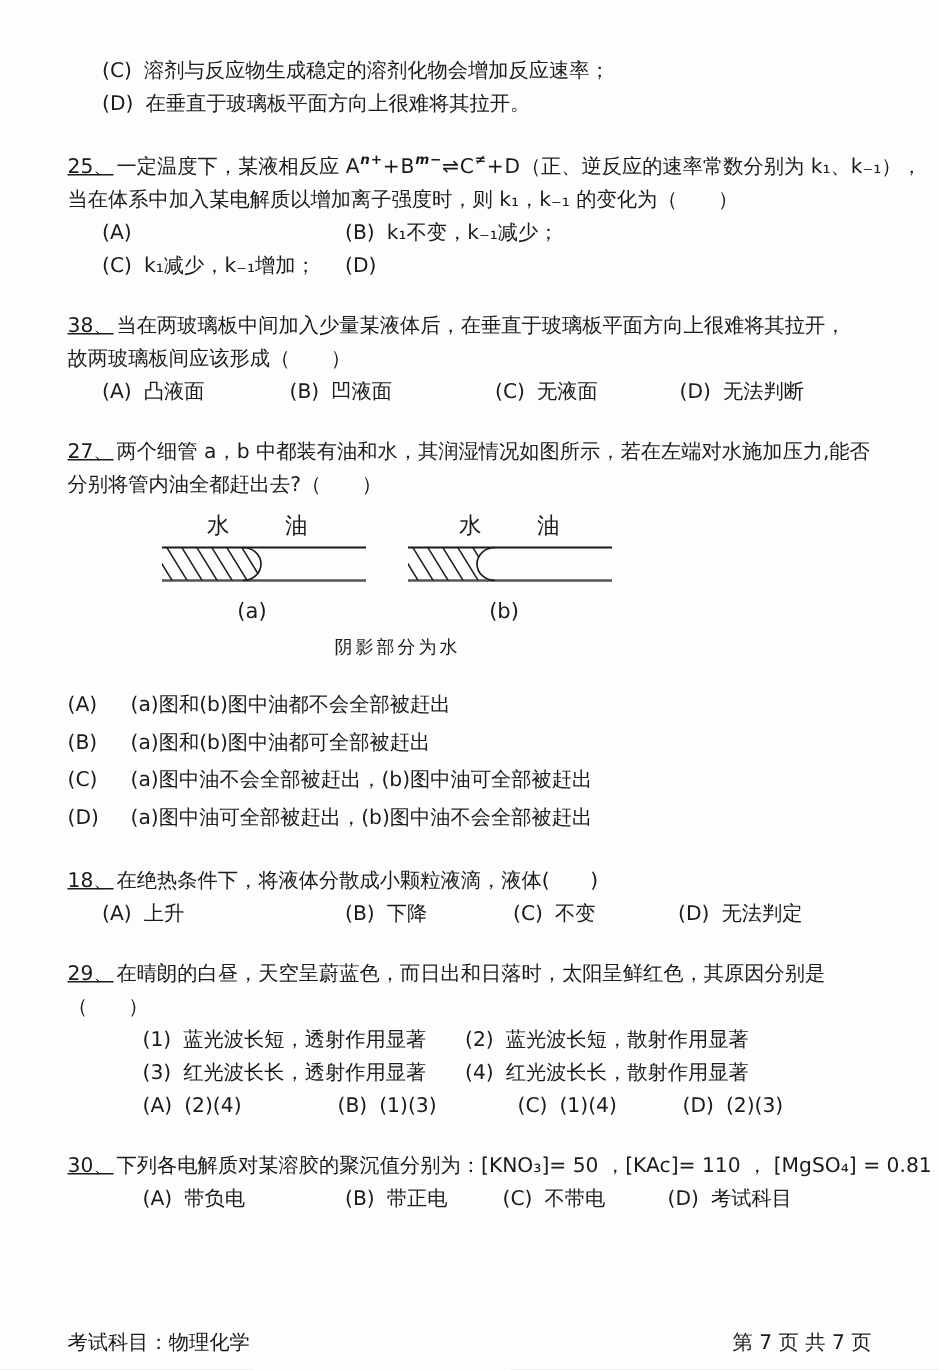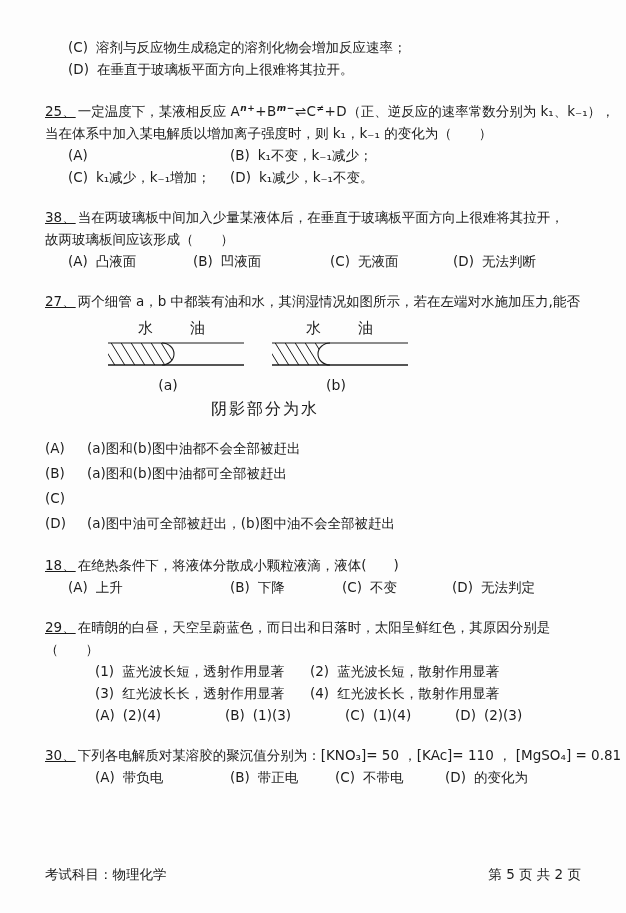--- a/index.html
+++ b/index.html
@@ -22,26 +22,26 @@
   .w105{width:105px}.w110{width:110px}.w112{width:112px}.w120{width:120px}
   .w123{width:123px}.w125{width:125px}.w130{width:130px}.w135{width:135px}
   .w137{width:137px}.w162{width:162px}.w215{width:215px}
   sup { font-size:9px; font-style:italic; font-weight:bold; line-height:0; }
   .formula { letter-spacing:0.5px; }
   .q27opts { margin-top:16px; }
   .q27opts .optline { display:flex; line-height:25px; }
   .q27opts .optline .lab { width:42px; margin-right:0; }
   .figures { margin-top:4px; padding-left:55px; width:330px; }
   .figrow { display:flex; gap:12px; }
-  .fignote { text-align:center; font-size:16px; margin-top:2px; letter-spacing:2px; }
+  .fignote { text-align:center; font-size:12px; margin-top:2px; letter-spacing:2px; }
   svg text { font-family:"DejaVu Sans","Liberation Sans",sans-serif; fill:#1b1b1b; }
   .svglab { font-size:15px; }
   .svgcap { font-size:14px; }
   .footer {
-    position:absolute; left:45px; right:45px; bottom:28px;
+    position:absolute; left:45px; right:45px; bottom:7px;
     display:flex; justify-content:space-between; font-size:13.5px;
   }
 </style>
 </head>
 <body>
 
 <div class="page">
 
   <div>
     <div class="line indent1 optrow">
@@ -68,21 +68,20 @@
           <span>k₁不变，k₋₁减少；</span>
         </span>
     </div>
     <div class="line indent1 optrow">
       <span class="opt w162">
           <span class="lab">(C)</span>
           <span>k₁减少，k₋₁增加；</span>
         </span>
       <span class="opt">
           <span class="lab">(D)</span>
-          <span>k₁减少，k₋₁不变。</span>
         </span>
     </div>
   </div>
 
   <div class="question">
     <div class="line">
       <span class="qnum">38、</span><span>当在两玻璃板中间加入少量某液体后，在垂直于玻璃板平面方向上很难将其拉开，</span>
     </div>
     <div class="line">故两玻璃板间应该形成（　　）</div>
     <div class="line indent1 optrow">
@@ -102,20 +101,21 @@
           <span class="lab">(D)</span>
           <span>无法判断</span>
         </span>
     </div>
   </div>
 
   <div class="question">
     <div class="line">
       <span class="qnum">27、</span><span>两个细管 a，b 中都装有油和水，其润湿情况如图所示，若在左端对水施加压力,能否</span>
     </div>
+    <div class="line">分别将管内油全都赶出去?（　　）</div>
 
     <div class="figures">
       <div class="figrow">
 
         <svg width="152" height="80" viewBox="0 0 152 80">
           <defs>
             <clipPath id="clipA">
                 <path d="M8,27 H62 A12,11 0 0 1 62,49 H8 Z"></path>
               </clipPath>
           </defs>
@@ -166,20 +166,21 @@
       <div class="optline">
           <span class="lab">(A)</span>
           <span>(a)图和(b)图中油都不会全部被赶出</span>
         </div>
       <div class="optline">
           <span class="lab">(B)</span>
           <span>(a)图和(b)图中油都可全部被赶出</span>
         </div>
       <div class="optline">
           <span class="lab">(C)</span>
+          <span>(a)图中油不会全部被赶出，(b)图中油可全部被赶出</span>
         </div>
       <div class="optline">
           <span class="lab">(D)</span>
           <span>(a)图中油可全部被赶出，(b)图中油不会全部被赶出</span>
         </div>
     </div>
   </div>
 
   <div class="question">
     <div class="line">
@@ -262,23 +263,23 @@
       <span class="opt w105">
           <span class="lab">(B)</span>
           <span>带正电</span>
         </span>
       <span class="opt w110">
           <span class="lab">(C)</span>
           <span>不带电</span>
         </span>
       <span class="opt">
           <span class="lab">(D)</span>
-          <span>的变化为</span>
+          <span>考试科目</span>
         </span>
     </div>
   </div>
 
   <div class="footer">
     <span>考试科目：物理化学</span>
-    <span>第 5 页  共 2 页</span>
+    <span>第 7 页  共 7 页</span>
   </div>
 
 </div>
 
 </body></html>

